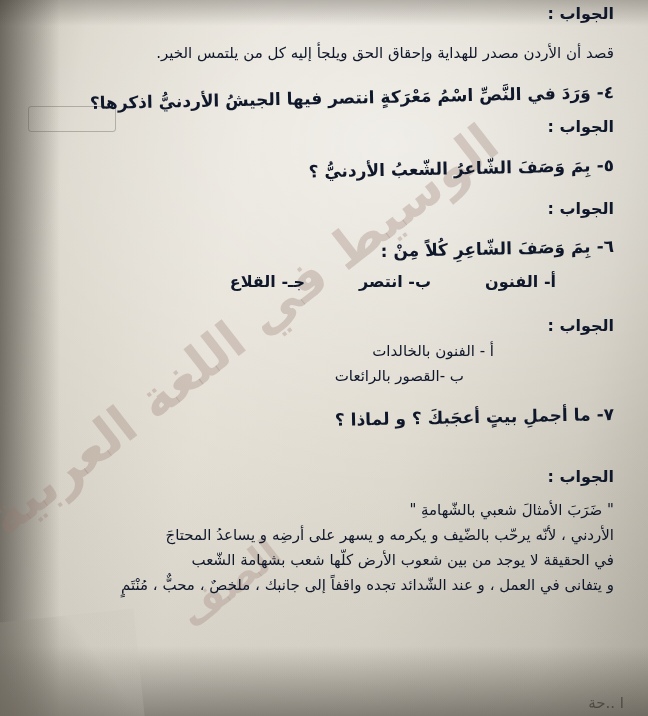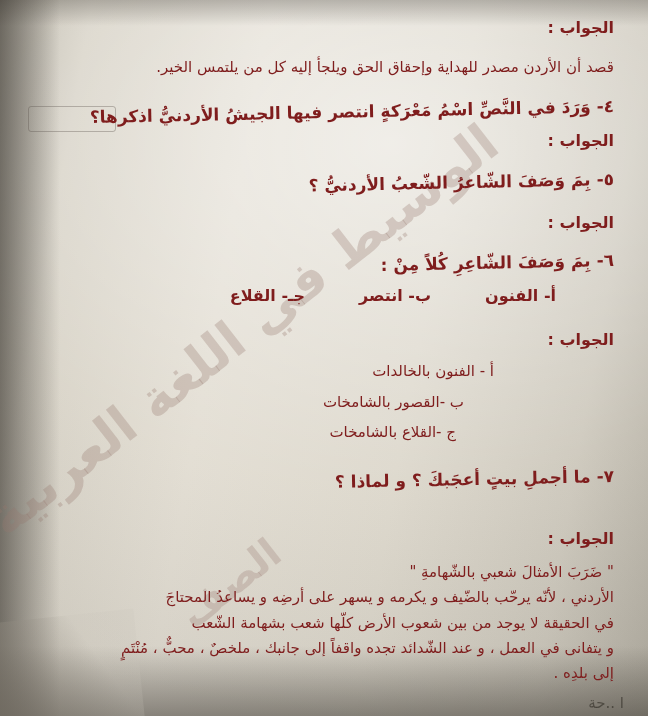--- a/index.html
+++ b/index.html
@@ -76,23 +76,23 @@
     color: rgba(150,120,110,0.28);
     font-size: 40px;
     font-weight: bold;
     white-space: nowrap;
     pointer-events: none;
   }
 
   .content {
     position: absolute;
     inset: 0;
-    padding: 14px 34px 10px 46px;
+    padding: 0 34px 10px 46px;
     box-sizing: border-box;
-    color: #7f1d1d;
+    color: #0f172a;
     font-size: 15.5px;
     line-height: 1.55;
     text-align: right;
   }
 
   .ans-label {
     font-weight: bold;
     font-size: 16px;
     margin-top: 4px;
   }
@@ -117,21 +117,21 @@
     flex-direction: row;
     justify-content: flex-start;
     gap: 54px;
     font-weight: bold;
     font-size: 16px;
     margin: 4px 0 2px 0;
     padding-right: 58px;
   }
   .bullet-line {
     font-size: 15px;
-    margin: 7px 0;
+    margin: 1px 0;
     padding-right: 120px;
   }
   .bullet-line.l2 { padding-right: 150px; }
   .bullet-line.l3 { padding-right: 158px; }
 
   .para {
     font-size: 15px;
     line-height: 1.68;
     margin-top: 2px;
     text-align: justify;
@@ -211,38 +211,36 @@
     <div class="choices">
       <span>أ- الفنون</span>
       <span>ب- انتصر</span>
       <span>جـ- القلاع</span>
     </div>
 
     <div class="spacer-md"></div>
 
     <div class="ans-label">الجواب :</div>
     <div class="bullet-line">أ - الفنون بالخالدات</div>
-    <div class="bullet-line l2">ب -القصور بالشامخات</div>
-    <div class="bullet-line l3">ج -القلاع بالشامخات</div>
+    <div class="bullet-line l2">ب -القصور بالرائعات</div>
 
     <div class="spacer-sm"></div>
 
     <div class="question">
       <span class="q-tilt">٧- ما أجملِ بيتٍ أعجَبكَ ؟ و لماذا ؟</span>
     </div>
 
     <div class="spacer-lg"></div>
 
     <div class="ans-label">الجواب :</div>
 
     <div class="spacer-sm"></div>
 
     <div class="para">
       <span class="just">" ضَرَبَ الأمثالَ شعبي بالشّهامةِ "</span>
       <span class="just">الأردني ، لأنّه  يرحّب  بالضّيف  و يكرمه  و يسهر على أرضِه و يساعدُ المحتاجَ</span>
       <span class="just">في الحقيقة  لا يوجد  من بين شعوب  الأرض كلّها  شعب  بشهامة الشّعب</span>
       <span class="just">و يتفانى في العمل ، و عند الشّدائد تجده واقفاً إلى جانبك ، ملخصٌ ، محبٌّ ، مُنْتَمٍ</span>
-      <span class="just">إلى بلدِه .</span>
     </div>
   </div>
 
   <div class="bottom-frag">ا ..حة</div>
 </div>
 
 </body></html>

